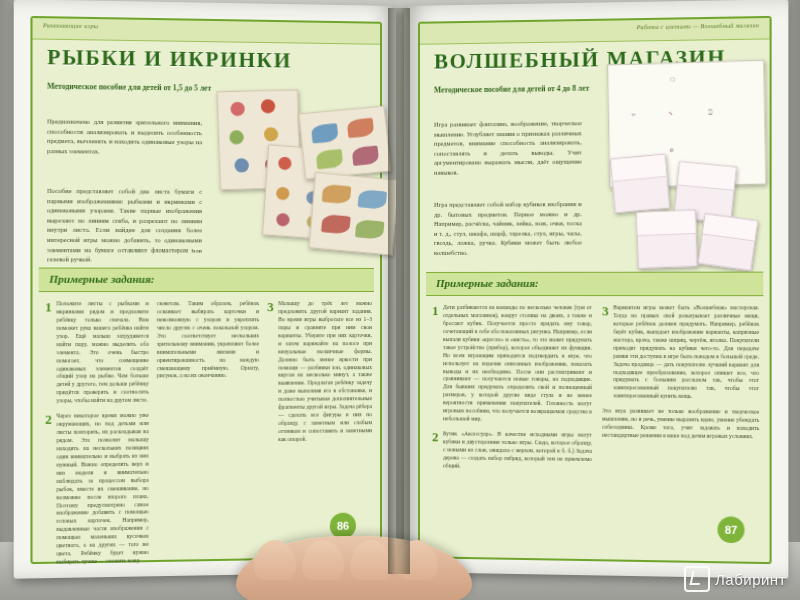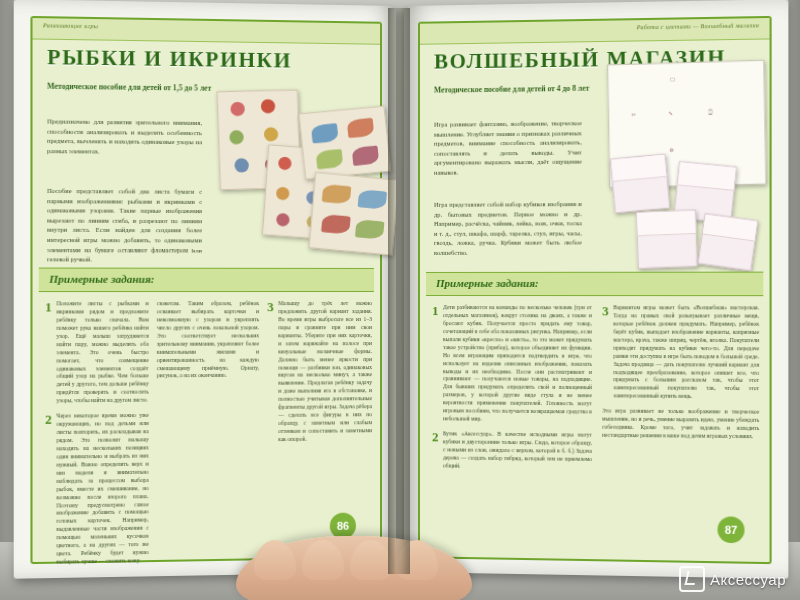--- a/index.html
+++ b/index.html
@@ -464,15 +464,15 @@
 
   <div class="hand">
     <div class="finger" style="left:18px;"></div>
     <div class="finger" style="left:66px;"></div>
     <div class="finger" style="left:114px;"></div>
     <div class="finger" style="left:160px;"></div>
   </div>
 
   <div class="watermark">
     <span class="wm-mark"></span>
-    <span>Аксессуар</span>
+    <span>Лабиринт</span>
   </div>
 </div>
 
 </body></html>

